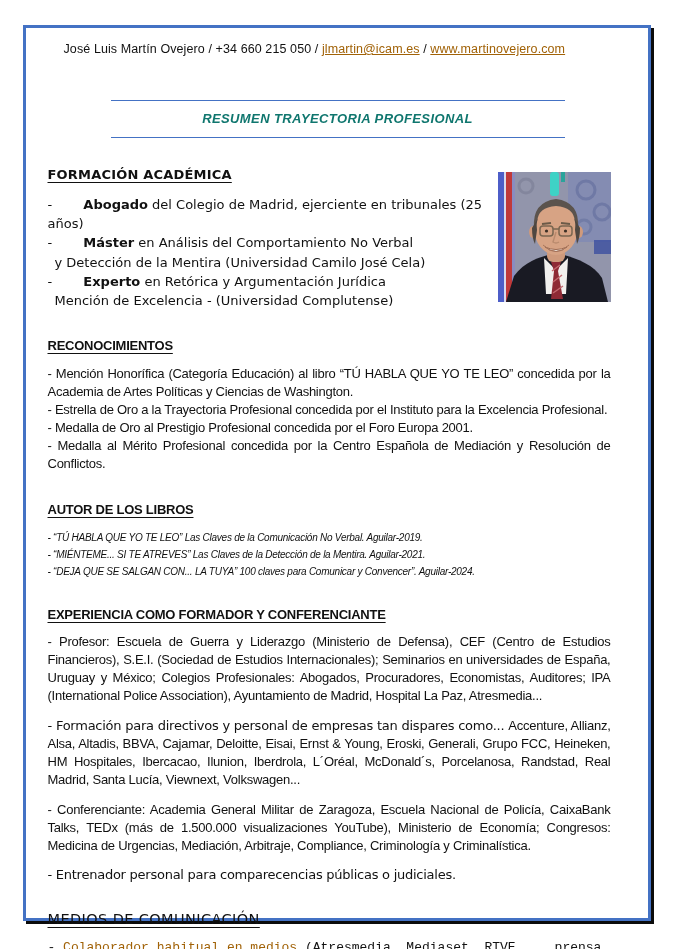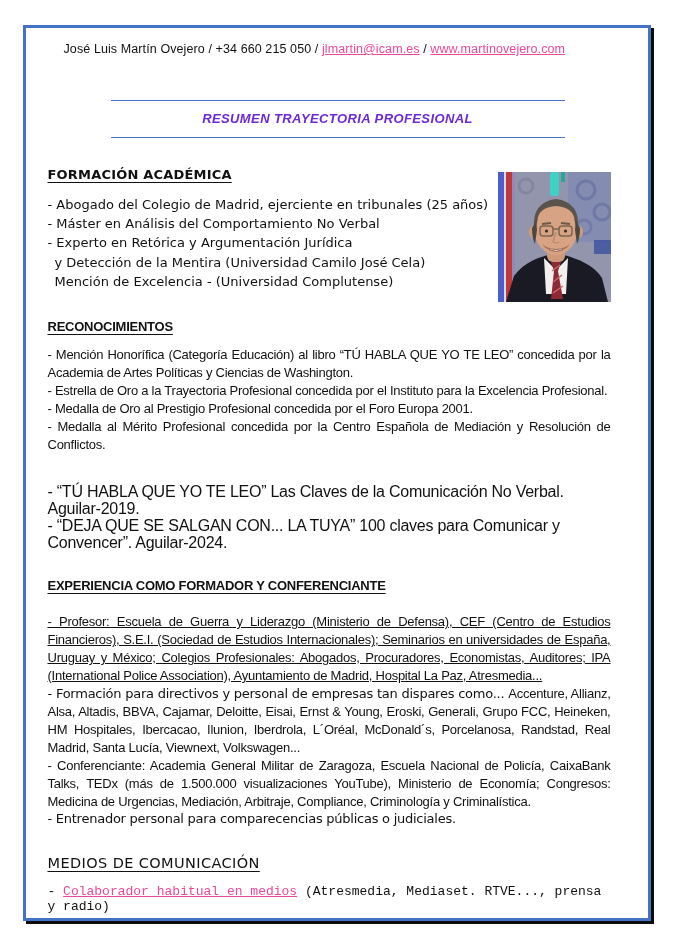--- a/index.html
+++ b/index.html
@@ -23,31 +23,31 @@
   }
   
   .doc-header {
     margin-top: 6px;
     text-indent: 16px;
     font-size: 12.5px;
     letter-spacing: 0.1px;
     white-space: nowrap;
   }
   a.doc-link {
-    color: #ec4899;
+    color: #a16207;
     text-decoration: underline;
     cursor: pointer;
   }
   
   .title-block { margin-top: 44px; margin-left: 63px; width: 454px; }
   .rule { height: 0; border-top: 1px solid #4472C4; }
   .doc-title {
     text-align: center;
     padding: 10px 0 11px;
-    color: #6d28d9;
+    color: #0f766e;
     font-weight: bold;
     font-style: italic;
     font-size: 13px;
     letter-spacing: 0.4px;
   }
   
   .font-round { font-family: "DejaVu Sans", sans-serif; }
   .font-cond  { font-family: "Liberation Sans", sans-serif; letter-spacing: -0.25px; }
   
   .section-heading {
@@ -59,43 +59,43 @@
   .h-round { font-size: 13px; letter-spacing: 0.2px; }
   .h-medios {
     font-weight: normal;
     font-size: 14.5px;
     letter-spacing: 0.4px;
     text-decoration: underline;
     text-underline-offset: 3px;
   }
   .formacion { margin-top: 29px; }
   .formacion-list { margin-top: 13px; font-size: 13px; line-height: 19.2px; width: 470px; }
-  .fl-line b { font-weight: normal; }
+  .fl-line b { font-weight: bold; margin-left: 27px; }
   .fl-cont { padding-left: 7px; }
   .photo-frame {
     position: absolute;
     top: 144px;
     right: 37px;
     width: 113px;
     height: 130px;
     overflow: hidden;
   }
   .recon { margin-top: 28px; }
   .body-just {
     margin-top: 12px;
     font-size: 13px;
     line-height: 18px;
     text-align: justify;
   }
   .autor { margin-top: 29px; }
-  .autor-item { font-size: 16px; line-height: 17px; }
+  .autor-item { font-size: 10px; line-height: 17px; font-style: italic; }
   .autor-list { margin-top: 12px; }
   .exp { margin-top: 27px; }
-  .exp p { margin-top: 0; }
-  .exp .p-first { margin-top: 20px; text-decoration: underline; }
+  .exp p { margin-top: 12px; }
+  .exp .p-first { margin-top: 11px; }
   .entrenador { margin-top: 16px; font-size: 13px; }
   .medios { margin-top: 29px; }
   .medios-line { margin-top: 13px; font-size: 13px; font-family: Liberation Mono, monospace; }
 </style>
 </head>
 <body>
 
 <div class="page">
 
   <div class="doc-header">
@@ -106,22 +106,22 @@
     <div class="rule"></div>
     <div class="doc-title">RESUMEN TRAYECTORIA PROFESIONAL</div>
     <div class="rule"></div>
   </div>
 
   <div class="formacion font-round">
     <div class="section-heading h-round">FORMACIÓN ACADÉMICA</div>
     <div class="formacion-list">
       <div class="fl-line"><span>- </span><b>Abogado</b><span> del Colegio de Madrid, ejerciente en tribunales (25 años)</span></div>
       <div class="fl-line"><span>- </span><b>Máster</b><span> en Análisis del Comportamiento No Verbal</span></div>
+      <div class="fl-line fl-cont"><span>y Detección de la Mentira (Universidad Camilo José Cela)</span></div>
       <div class="fl-line"><span>- </span><b>Experto</b><span> en Retórica y Argumentación Jurídica</span></div>
-      <div class="fl-line fl-cont"><span>y Detección de la Mentira (Universidad Camilo José Cela)</span></div>
       <div class="fl-line fl-cont"><span>Mención de Excelencia - (Universidad Complutense)</span></div>
     </div>
   </div>
 
   <div class="photo-frame">
     <svg width="113" height="130" viewBox="0 0 113 130" xmlns="http://www.w3.org/2000/svg">
 
       <rect x="0" y="0" width="113" height="130" fill="#9295ab"></rect>
       <rect x="70" y="0" width="43" height="70" fill="#7f89b4" opacity="0.75"></rect>
       <circle cx="88" cy="18" r="9" fill="none" stroke="#66719f" stroke-width="3" opacity="0.7"></circle>
@@ -177,22 +177,24 @@
     <div class="section-heading">RECONOCIMIENTOS</div>
     <div class="body-just">
       <div>- Mención Honorífica (Categoría Educación) al libro “TÚ HABLA QUE YO TE LEO” concedida por la Academia de Artes Políticas y Ciencias de Washington.</div>
       <div>- Estrella de Oro a la Trayectoria Profesional concedida por el Instituto para la Excelencia Profesional.</div>
       <div>- Medalla de Oro al Prestigio Profesional concedida por el Foro Europa 2001.</div>
       <div>- Medalla al Mérito Profesional concedida por la Centro Española de Mediación y Resolución de Conflictos.</div>
     </div>
   </div>
 
   <div class="autor font-cond">
+    <div class="section-heading">AUTOR DE LOS LIBROS</div>
     <div class="autor-list">
       <div class="autor-item">- “TÚ HABLA QUE YO TE LEO” Las Claves de la Comunicación No Verbal. Aguilar-2019.</div>
+      <div class="autor-item">- “MIÉNTEME... SI TE ATREVES” Las Claves de la Detección de la Mentira. Aguilar-2021.</div>
       <div class="autor-item">- “DEJA QUE SE SALGAN CON... LA TUYA” 100 claves para Comunicar y Convencer”. Aguilar-2024.</div>
     </div>
   </div>
 
   <div class="exp font-cond">
     <div class="section-heading">EXPERIENCIA COMO FORMADOR Y CONFERENCIANTE</div>
     <p class="body-just p-first">- Profesor: Escuela de Guerra y Liderazgo (Ministerio de Defensa), CEF (Centro de Estudios Financieros), S.E.I. (Sociedad de Estudios Internacionales); Seminarios en universidades de España, Uruguay y México; Colegios Profesionales: Abogados, Procuradores, Economistas, Auditores; IPA (International Police Association), Ayuntamiento de Madrid, Hospital La Paz, Atresmedia...</p>
     <p class="body-just"><span class="font-round">- Formación para directivos y personal de empresas tan dispares como... </span><span>Accenture, Allianz, Alsa, Altadis, BBVA, Cajamar, Deloitte, Eisai, Ernst &amp; Young, Eroski, Generali, Grupo FCC, Heineken, HM Hospitales, Ibercacao, Ilunion, Iberdrola, L´Oréal, McDonald´s, Porcelanosa, Randstad, Real Madrid, Santa Lucía, Viewnext, Volkswagen...</span></p>
     <p class="body-just">- Conferenciante: Academia General Militar de Zaragoza, Escuela Nacional de Policía, CaixaBank Talks, TEDx (más de 1.500.000 visualizaciones YouTube), Ministerio de Economía; Congresos: Medicina de Urgencias, Mediación, Arbitraje, Compliance, Criminología y Criminalística.</p>
     <p class="entrenador font-round">- Entrenador personal para comparecencias públicas o judiciales.</p>

